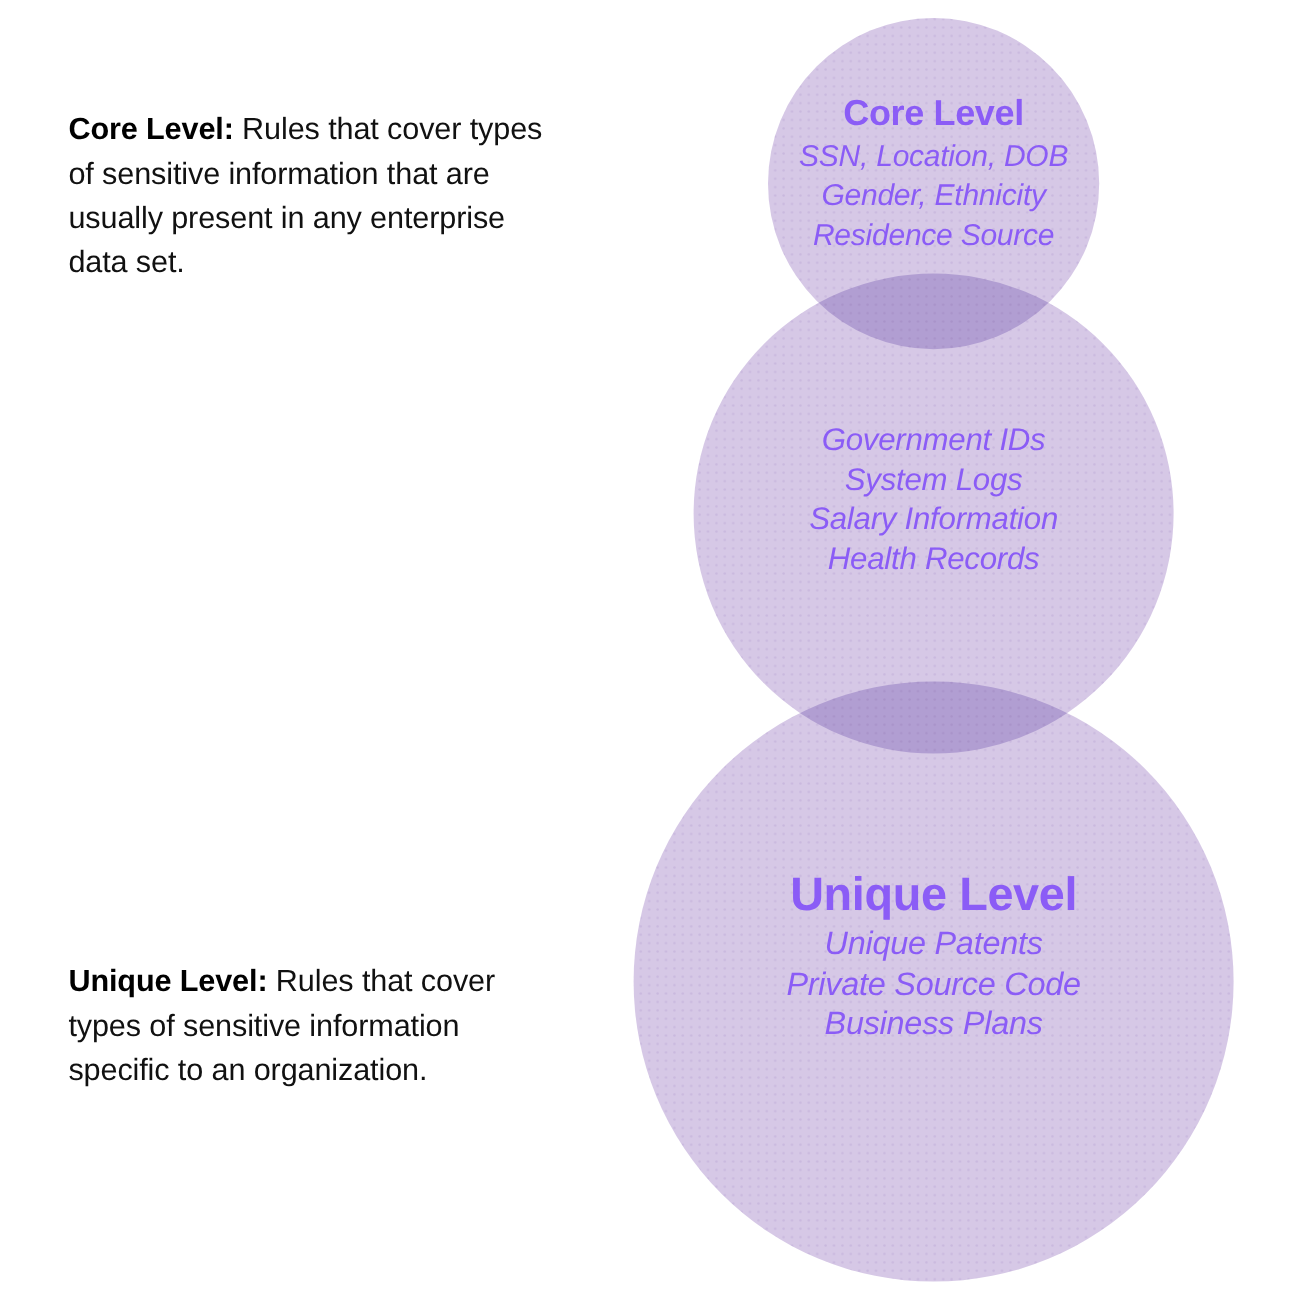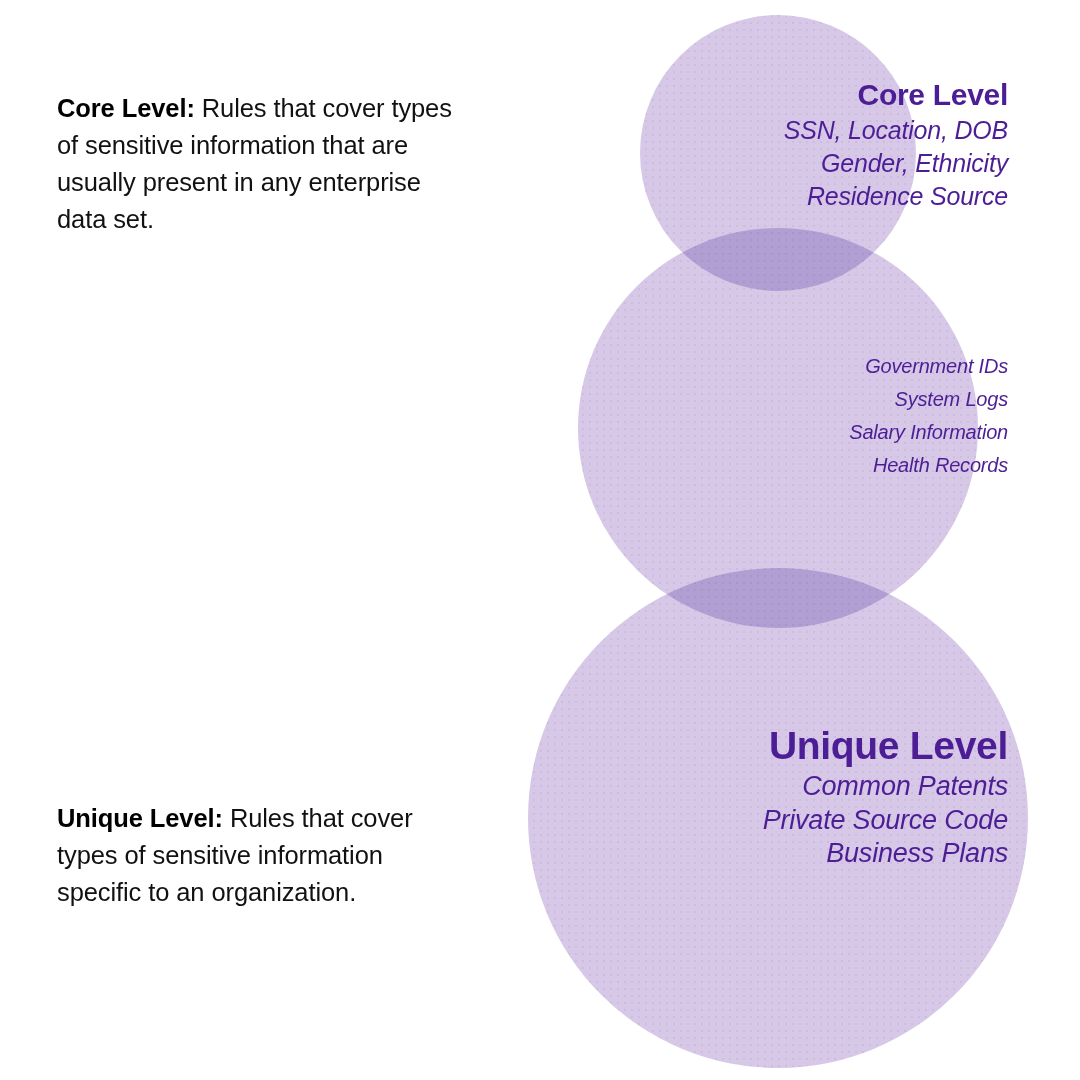--- a/index.html
+++ b/index.html
@@ -50,22 +50,22 @@
   }
   .venn svg {
     display: block;
     width: 1080px;
     height: 1080px;
   }
 
   
   .circle-label {
     position: absolute;
-    text-align: right;
-    color: #4c1d95;
+    text-align: center;
+    color: #8b5cf6;
     width: 460px;
     left: 548px;
   }
   .circle-label .c-title {
     font-weight: bold;
     letter-spacing: -0.3px;
     white-space: nowrap;
   }
   .circle-label .c-items {
     font-style: italic;
@@ -77,21 +77,21 @@
   }
 
   
   #label-core { top: 76px; }
   #label-core .c-title { font-size: 30px; line-height: 38px; }
   #label-core .c-items { font-size: 25px; line-height: 33px; }
 
   
   #label-common { top: 350px; }
   #label-common .c-title { font-size: 36px; line-height: 44px; }
-  #label-common .c-items { font-size: 20px; line-height: 33px; }
+  #label-common .c-items { font-size: 26px; line-height: 33px; }
 
   
   #label-unique { top: 722px; }
   #label-unique .c-title { font-size: 39px; line-height: 48px; }
   #label-unique .c-items { font-size: 27px; line-height: 33.5px; }
 </style>
 </head>
 <body>
 
 <div class="venn">
@@ -154,17 +154,17 @@
     <div>Government IDs</div>
     <div>System Logs</div>
     <div>Salary Information</div>
     <div>Health Records</div>
   </div>
 </div>
 
 <div class="circle-label" id="label-unique">
   <div class="c-title">Unique Level</div>
   <div class="c-items">
-    <div>Common Patents</div>
+    <div>Unique Patents</div>
     <div>Private Source Code</div>
     <div>Business Plans</div>
   </div>
 </div>
 
 </body></html>

